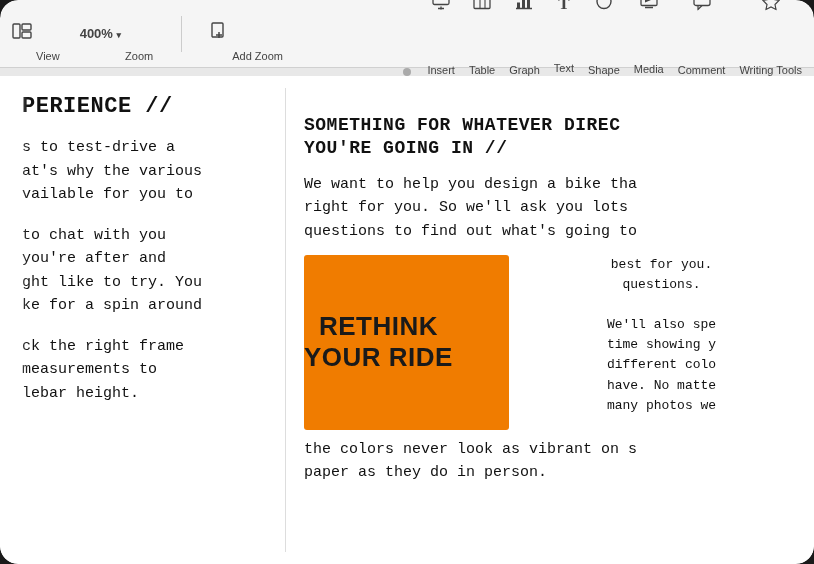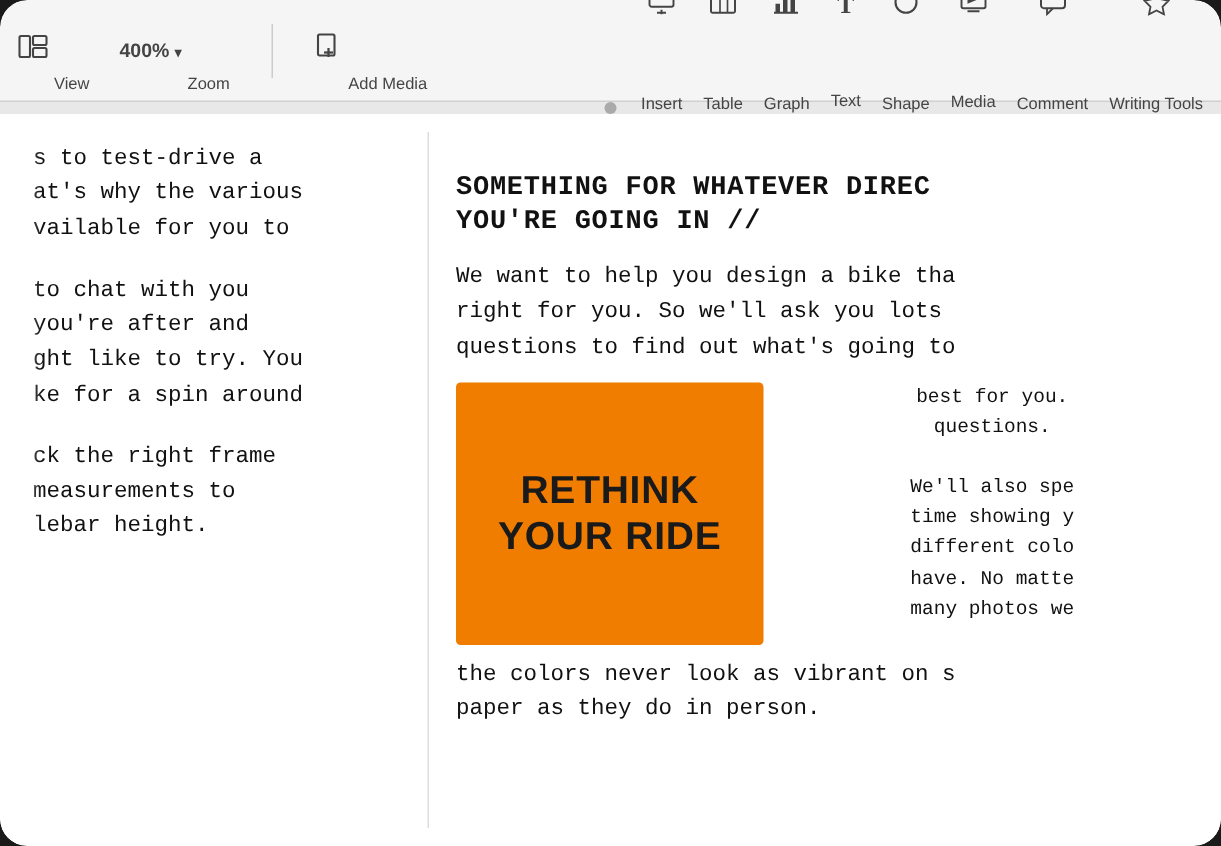--- a/index.html
+++ b/index.html
@@ -195,21 +195,21 @@
     }
 
     .orange-box {
       width: 205px;
       min-width: 205px;
       height: 175px;
       background: #f07c00;
       border-radius: 3px;
       display: flex;
       flex-direction: column;
-      align-items: center;
+      align-items: flex-start;
       justify-content: center;
       flex-shrink: 0;
     }
 
     .orange-box-text {
       font-family: 'Arial Black', 'Helvetica Neue', Arial, sans-serif;
       font-weight: 900;
       font-size: 26px;
       color: #1a1a1a;
       text-align: center;
@@ -256,21 +256,21 @@
       <div class="toolbar-separator"></div>
 
       <div class="toolbar-item">
         <span class="toolbar-icon">
           <svg width="18" height="18" viewBox="0 0 18 18" fill="none">
             <rect x="2" y="1" width="11" height="14" rx="1" stroke="#444" stroke-width="1.4"></rect>
             <line x1="9" y1="10" x2="9" y2="16" stroke="#444" stroke-width="1.5"></line>
             <line x1="6" y1="13" x2="12" y2="13" stroke="#444" stroke-width="1.5"></line>
           </svg>
         </span>
-        <span class="toolbar-label">Add Media</span>
+        <span class="toolbar-label">Add Zoom</span>
       </div>
     </div>
 
     <div class="toolbar-right">
 
       <div class="toolbar-right-item">
         <span class="toolbar-icon">
           <svg width="18" height="18" viewBox="0 0 18 18" fill="none">
             <rect x="1" y="2" width="16" height="10" rx="1.5" stroke="#444" stroke-width="1.3"></rect>
             <line x1="9" y1="14" x2="9" y2="17" stroke="#444" stroke-width="1.3"></line>
@@ -350,20 +350,21 @@
     </div>
   </div>
 
   <div class="ruler-bar">
     <div class="ruler-handle"></div>
   </div>
 
   <div class="content-area">
 
     <div class="left-col">
+      <div class="left-col-heading">PERIENCE //</div>
 
       <p>s to test-drive a<br>at's why the various<br>vailable for you to</p>
 
       <p>to chat with you<br>you're after and<br>ght like to try. You<br>ke for a spin around</p>
 
       <p>ck the right frame<br>measurements to<br>lebar height.</p>
     </div>
 
     <div class="col-divider"></div>
 

